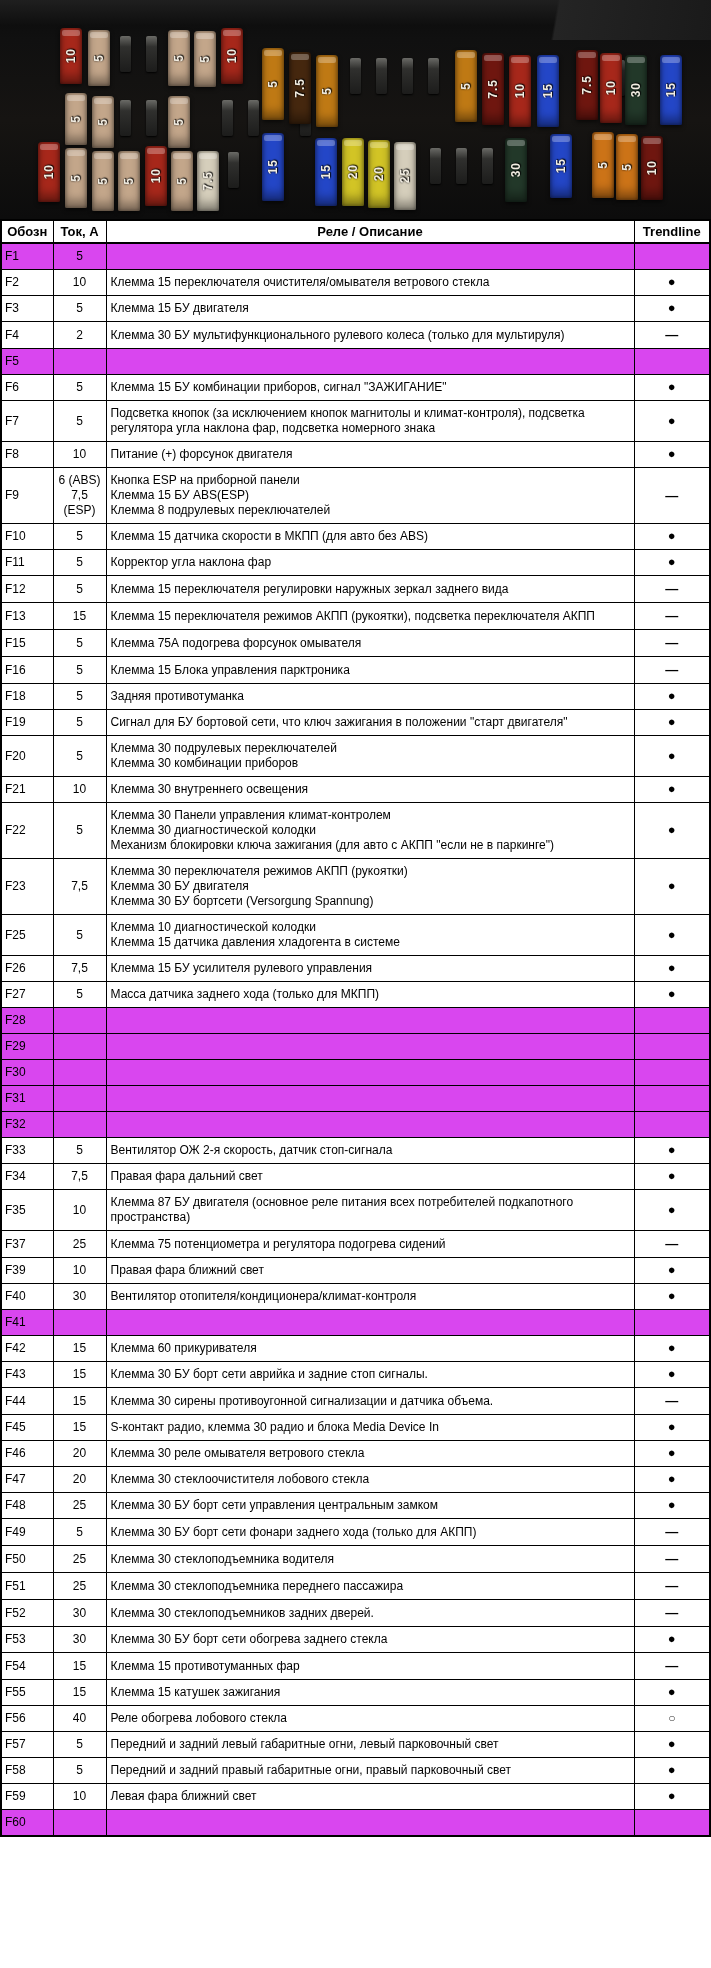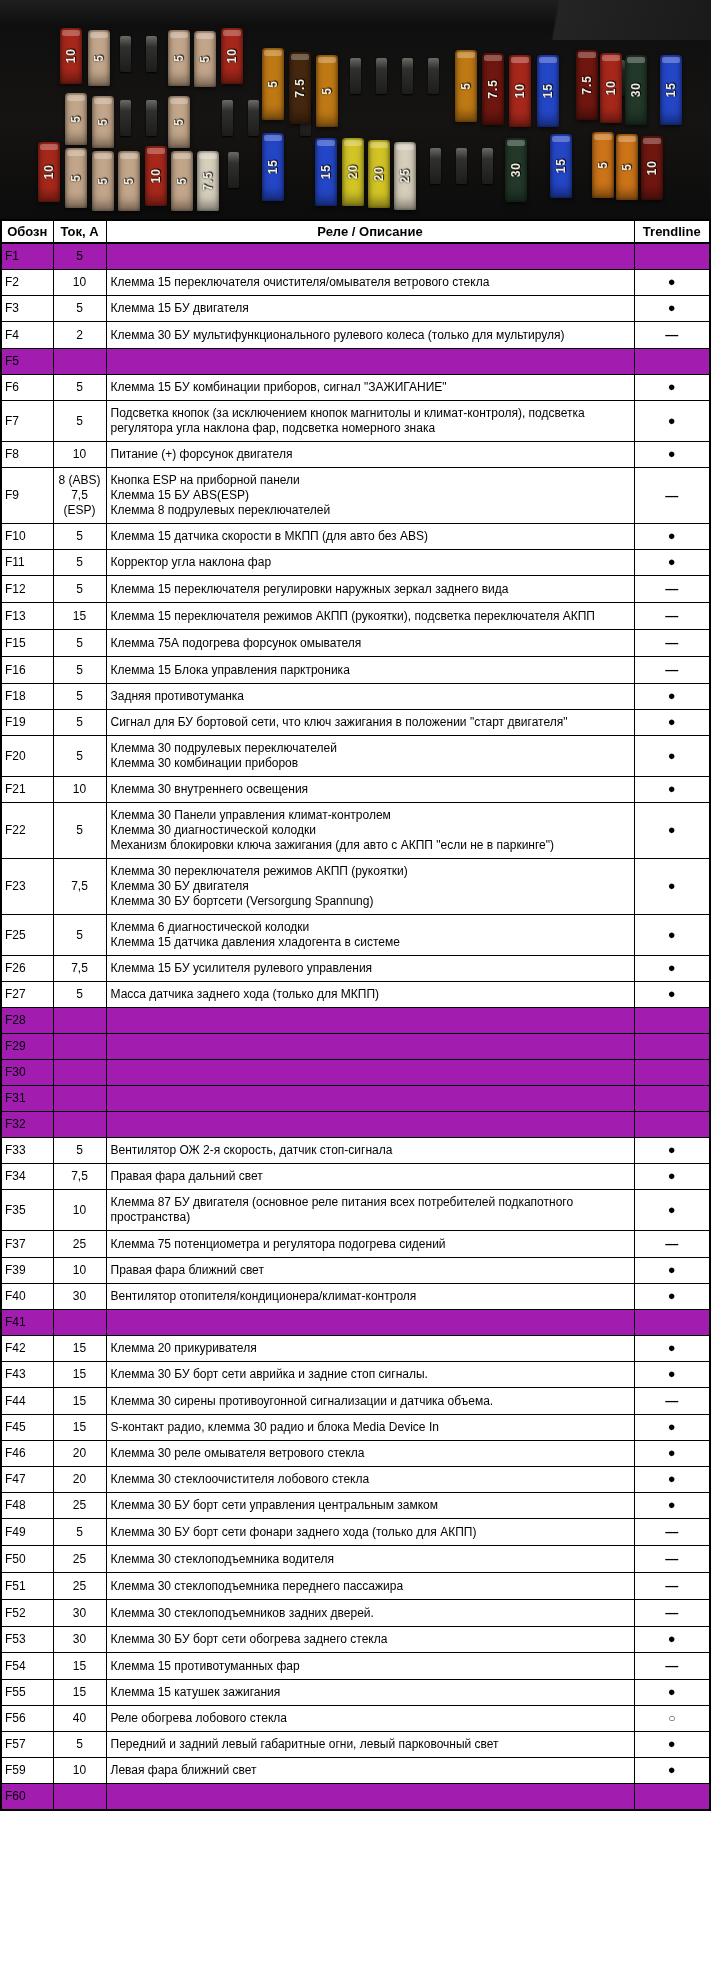--- a/index.html
+++ b/index.html
@@ -28,21 +28,21 @@
   table.fuse-table{width:711px;border-collapse:collapse;table-layout:fixed;
         border:2px solid #000;font-size:12px;}
   .fuse-table th{border:1px solid #000;border-bottom:2px solid #000;
         font-size:13px;font-weight:bold;padding:3px 2px;background:#fff;}
   .fuse-table td{border:1px solid #000;padding:5px 3px;vertical-align:middle;
         line-height:15px;height:15px;}
   .fuse-table td.c-id{padding-left:3px;}
   .fuse-table td.c-amp{text-align:center;}
   .fuse-table td.c-desc{padding-left:4px;}
   .fuse-table td.c-trend{text-align:center;}
-  tr.shaded td{background:#a21caf;}
+  tr.shaded td{background:#d946ef;}
   .trend-dot{font-size:13px;line-height:10px;}
   .trend-dash{font-size:13px;font-weight:bold;}
   .trend-circle{font-size:12px;color:#333;}
 </style>
 </head>
 <body>
 
 <div class="page">
 
   <div class="photo">
@@ -260,21 +260,21 @@
             <div>10</div>
           </td>
           <td class="c-desc">
             <div>Питание (+) форсунок двигателя</div>
           </td>
           <td class="c-trend"><span class="trend-dot">●</span></td>
         </tr>
         <tr class="">
           <td class="c-id">F9</td>
           <td class="c-amp">
-            <div>8 (ABS)</div>
+            <div>6 (ABS)</div>
             <div>7,5</div>
             <div>(ESP)</div>
           </td>
           <td class="c-desc">
             <div>Кнопка ESP на приборной панели</div>
             <div>Клемма 15 БУ ABS(ESP)</div>
             <div>Клемма 8 подрулевых переключателей</div>
           </td>
           <td class="c-trend"><span class="trend-dash">—</span></td>
         </tr>
@@ -402,21 +402,21 @@
             <div>Клемма 30 БУ бортсети (Versorgung Spannung)</div>
           </td>
           <td class="c-trend"><span class="trend-dot">●</span></td>
         </tr>
         <tr class="">
           <td class="c-id">F25</td>
           <td class="c-amp">
             <div>5</div>
           </td>
           <td class="c-desc">
-            <div>Клемма 6 диагностической колодки</div>
+            <div>Клемма 10 диагностической колодки</div>
             <div>Клемма 15 датчика давления хладогента в системе</div>
           </td>
           <td class="c-trend"><span class="trend-dot">●</span></td>
         </tr>
         <tr class="">
           <td class="c-id">F26</td>
           <td class="c-amp">
             <div>7,5</div>
           </td>
           <td class="c-desc">
@@ -529,21 +529,21 @@
           <td class="c-amp"></td>
           <td class="c-desc"></td>
           <td class="c-trend"></td>
         </tr>
         <tr class="">
           <td class="c-id">F42</td>
           <td class="c-amp">
             <div>15</div>
           </td>
           <td class="c-desc">
-            <div>Клемма 20 прикуривателя</div>
+            <div>Клемма 60 прикуривателя</div>
           </td>
           <td class="c-trend"><span class="trend-dot">●</span></td>
         </tr>
         <tr class="">
           <td class="c-id">F43</td>
           <td class="c-amp">
             <div>15</div>
           </td>
           <td class="c-desc">
             <div>Клемма 30 БУ борт сети аврийка и задние стоп сигналы.</div>
@@ -680,20 +680,30 @@
           </td>
           <td class="c-trend"><span class="trend-circle">○</span></td>
         </tr>
         <tr class="">
           <td class="c-id">F57</td>
           <td class="c-amp">
             <div>5</div>
           </td>
           <td class="c-desc">
             <div>Передний и задний левый габаритные огни, левый парковочный свет</div>
+          </td>
+          <td class="c-trend"><span class="trend-dot">●</span></td>
+        </tr>
+        <tr class="">
+          <td class="c-id">F58</td>
+          <td class="c-amp">
+            <div>5</div>
+          </td>
+          <td class="c-desc">
+            <div>Передний и задний правый габаритные огни, правый парковочный свет</div>
           </td>
           <td class="c-trend"><span class="trend-dot">●</span></td>
         </tr>
         <tr class="">
           <td class="c-id">F59</td>
           <td class="c-amp">
             <div>10</div>
           </td>
           <td class="c-desc">
             <div>Левая фара ближний свет</div>

